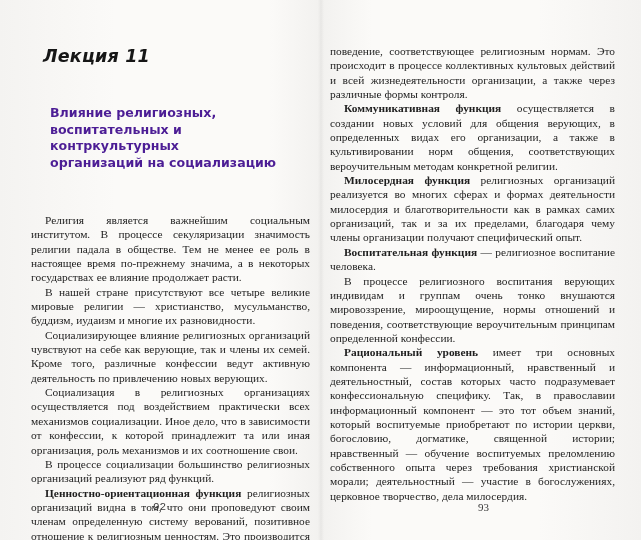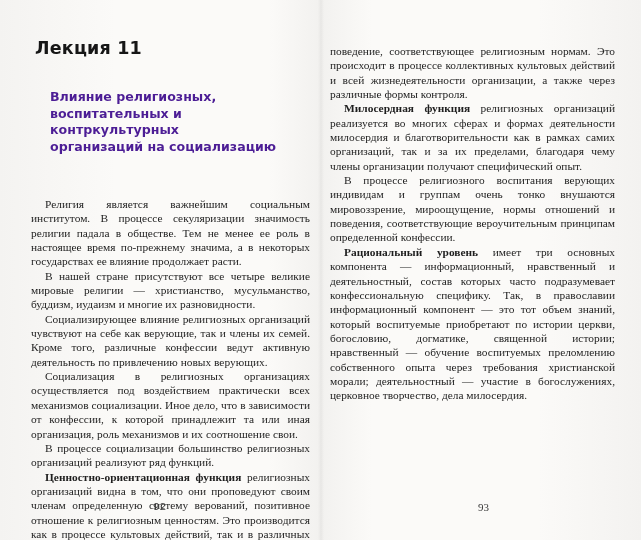--- a/index.html
+++ b/index.html
@@ -39,22 +39,23 @@
     width: 321px;
     padding: 16px 26px 0 10px;
   }
 
   .lecture-title {
     font-family: "DejaVu Sans", "Liberation Sans", sans-serif;
     font-weight: bold;
     font-size: 17.5px;
     letter-spacing: 0.2px;
     color: #161616;
-    margin: 4px;
+    margin: 12px;
     padding-top: 34px;
+    font-style: italic;
   }
   .lecture-subtitle {
     font-family: "DejaVu Sans", "Liberation Sans", sans-serif;
     font-weight: bold;
     font-size: 12.6px;
     line-height: 16.5px;
     color: #4c1d95;
     margin: 0;
     padding-top: 27px;
     padding-left: 19px;
@@ -145,21 +146,27 @@
     <div class="folio folio-left">92</div>
   </div>
 
   <div class="col col-right">
 
     <div class="body-block">
       <p class="cont">
         <span>поведение, соответствующее религиозным нормам. Это происходит в процессе коллективных культовых действий и всей жизнедеятельности организации, а также через различные формы контроля.</span>
       </p>
       <p>
+        <b>Коммуникативная функция</b><span> осуществляется в создании новых условий для общения верующих, в определенных видах его организации, а также в культивировании норм общения, соответствующих вероучительным методам конкретной религии.</span>
+      </p>
+      <p>
         <b>Милосердная функция</b><span> религиозных организаций реализуется во многих сферах и формах деятельности милосердия и благотворительности как в рамках самих организаций, так и за их пределами, благодаря чему члены организации получают специфический опыт.</span>
+      </p>
+      <p>
+        <b>Воспитательная функция</b><span> — религиозное воспитание человека.</span>
       </p>
       <p>
         <span>В процессе религиозного воспитания верующих индивидам и группам очень тонко внушаются мировоззрение, мироощущение, нормы отношений и поведения, соответствующие вероучительным принципам определенной конфессии.</span>
       </p>
       <p>
         <b>Рациональный уровень</b><span> имеет три основных компонента — информационный, нравственный и деятельностный, состав которых часто подразумевает конфессиональную специфику. Так, в православии информационный компонент — это тот объем знаний, который воспитуемые приобретают по истории церкви, богословию, догматике, священной истории; нравственный — обучение воспитуемых преломлению собственного опыта через требования христианской морали; деятельностный — участие в богослужениях, церковное творчество, дела милосердия.</span>
       </p>
 
     </div>
 

